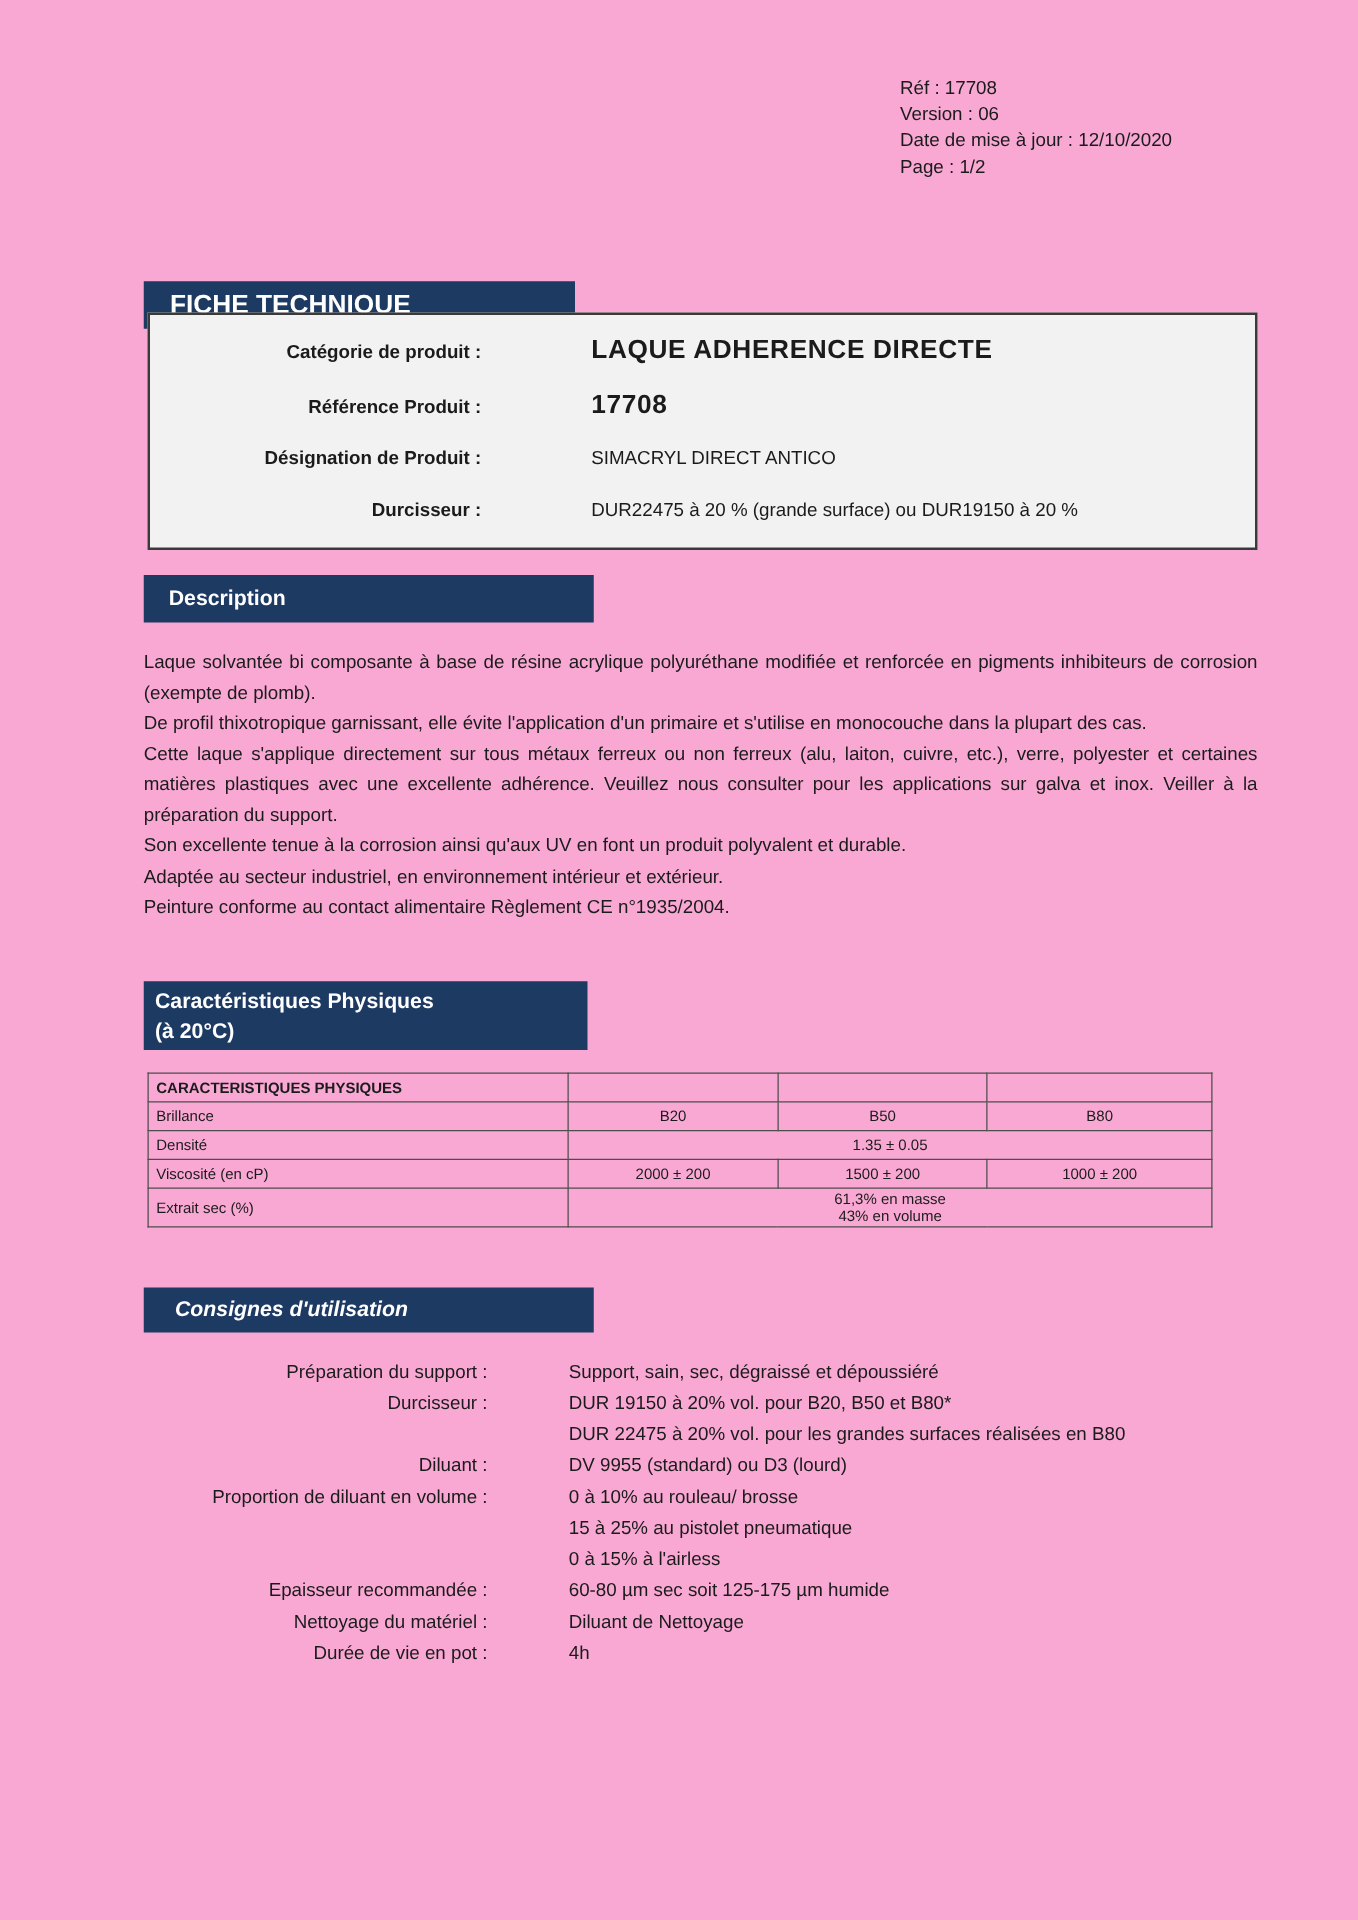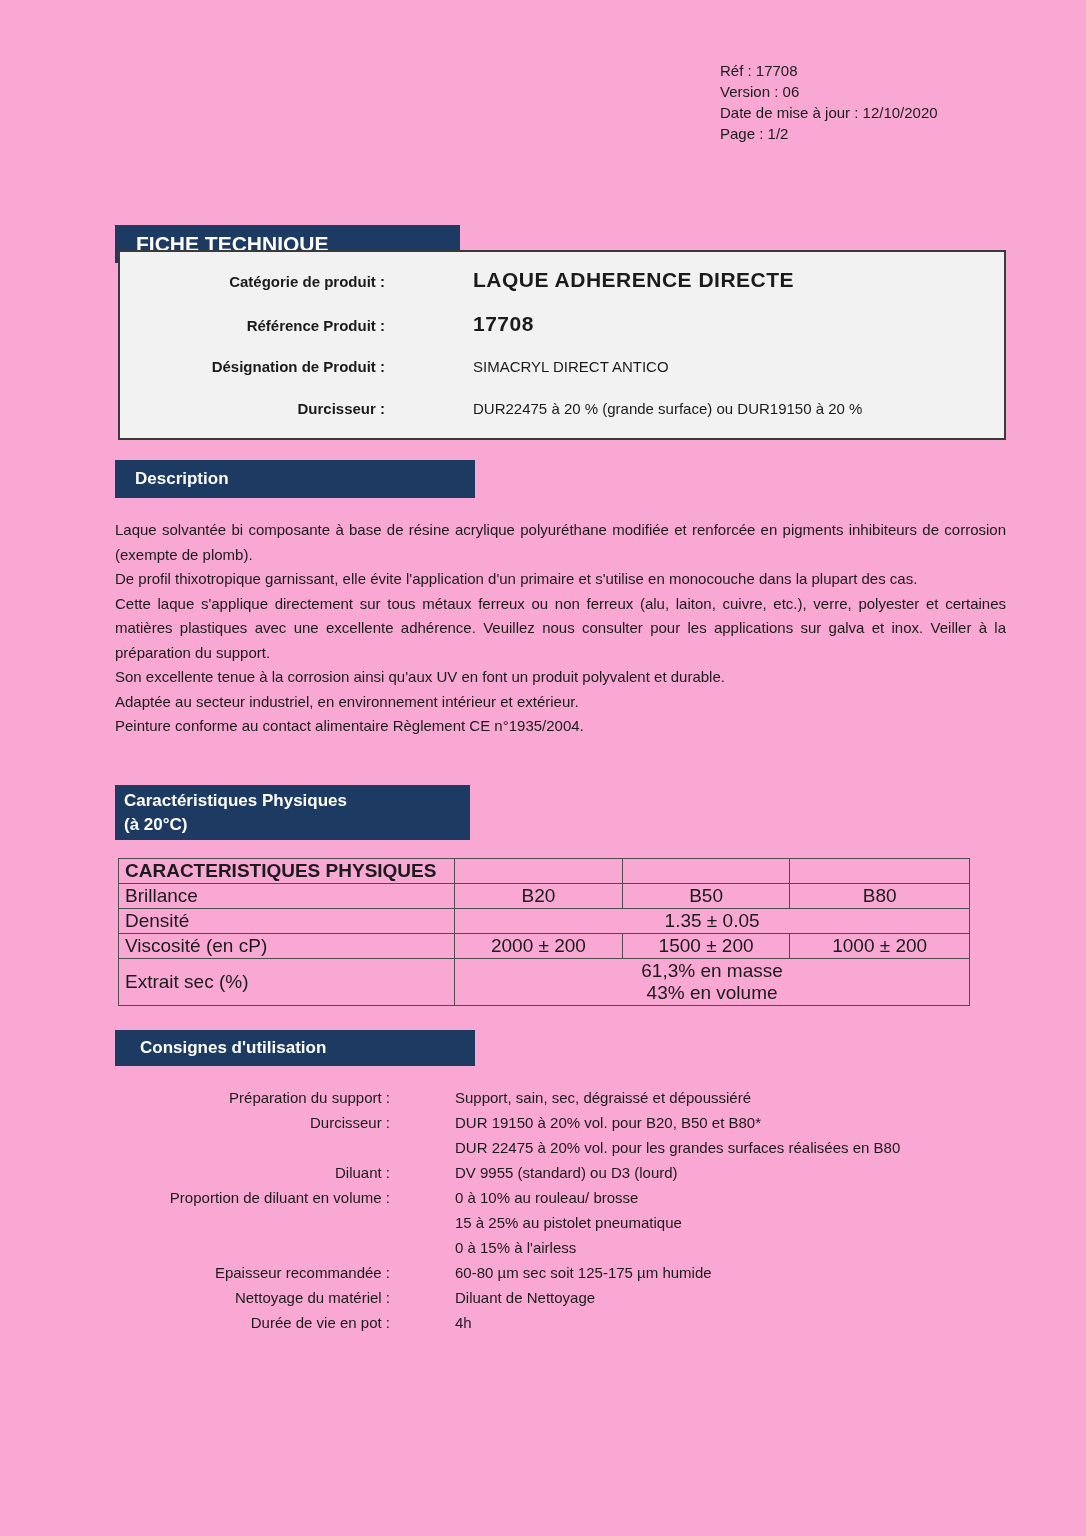--- a/index.html
+++ b/index.html
@@ -22,21 +22,21 @@
     background: #1d3a63;
     color: #ffffff;
     font-weight: bold;
     display: flex;
     flex-direction: column;
     justify-content: center;
   }
   .banner-fiche   { left: 115px; top: 199px; width: 345px; height: 38px; font-size: 21px; padding-left: 21px; margin-top: 26px; }
   .banner-desc    { left: 115px; top: 460px; width: 360px; height: 38px; font-size: 17px; padding-left: 20px; }
   .banner-caract  { left: 115px; top: 785px; width: 355px; height: 55px; font-size: 17px; padding-left: 9px; line-height: 24px; }
-  .banner-consig  { left: 115px; top: 1030px; width: 360px; height: 36px; font-size: 17px; padding-left: 25px; }
+  .banner-consig  { left: 115px; top: 1030px; width: 360px; height: 36px; font-size: 17px; padding-left: 25px; font-style: italic; }
 
   
   .product-box {
     position: absolute; left: 118px; top: 250px; width: 888px; height: 190px;
     background: #f2f2f2; border: 2px solid #3a3a3a;
   }
   .pb-row { position: absolute; left: 0; right: 0; display: flex; align-items: baseline; gap: 40px; }
   .pb-row-0 { top: 16px; }
   .pb-row-1 { top: 60px; }
   .pb-row-2 { top: 106px; }
@@ -47,21 +47,21 @@
 
   
   .description-text {
     position: absolute; left: 115px; top: 518px; width: 891px;
     font-size: 15px; line-height: 24.5px; text-align: justify;
   }
 
   
   .phys-table {
     position: absolute; left: 118px; top: 858px; width: 852px;
-    border-collapse: collapse; font-size: 19px;
+    border-collapse: collapse; font-size: 12px;
   }
   .phys-table td { border: 1px solid #4d4d4d; padding: 1px 6px; height: 23px; vertical-align: middle; }
   .phys-table td.th { font-weight: bold; }
   .phys-table td.c { text-align: center; }
 
   
   .consignes { position: absolute; left: 115px; top: 1085px; width: 891px; font-size: 15px; line-height: 25px; }
   .cg-row { display: flex; align-items: flex-start; }
   .cg-label { width: 275px; text-align: right; flex: none; }
   .cg-values { margin-left: 65px; }

